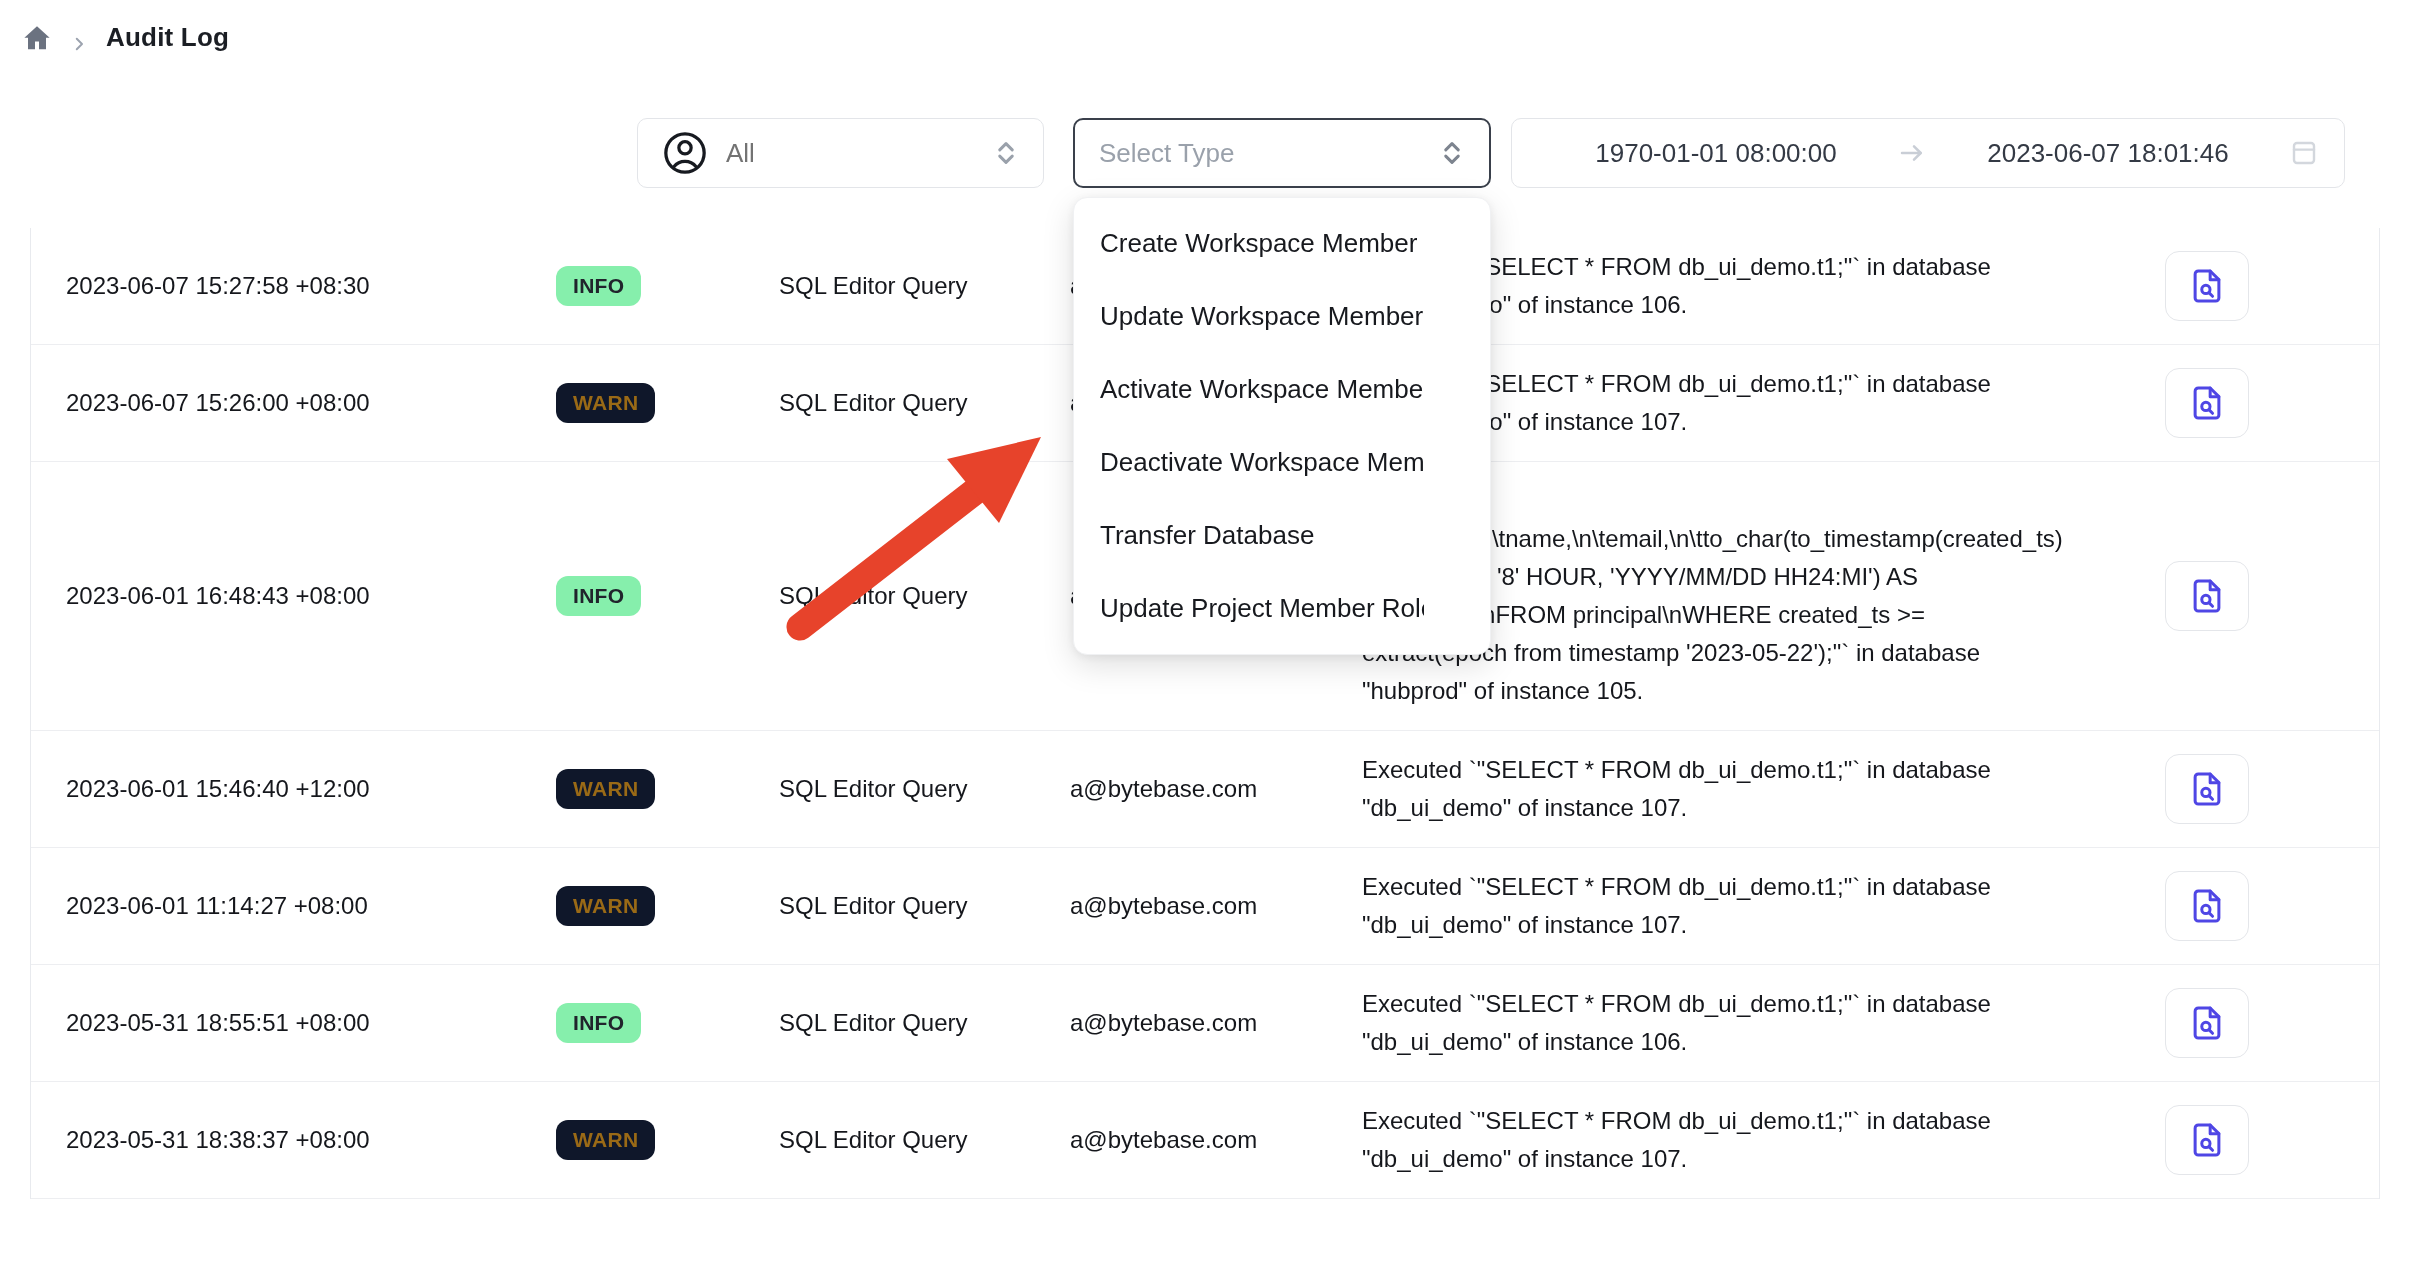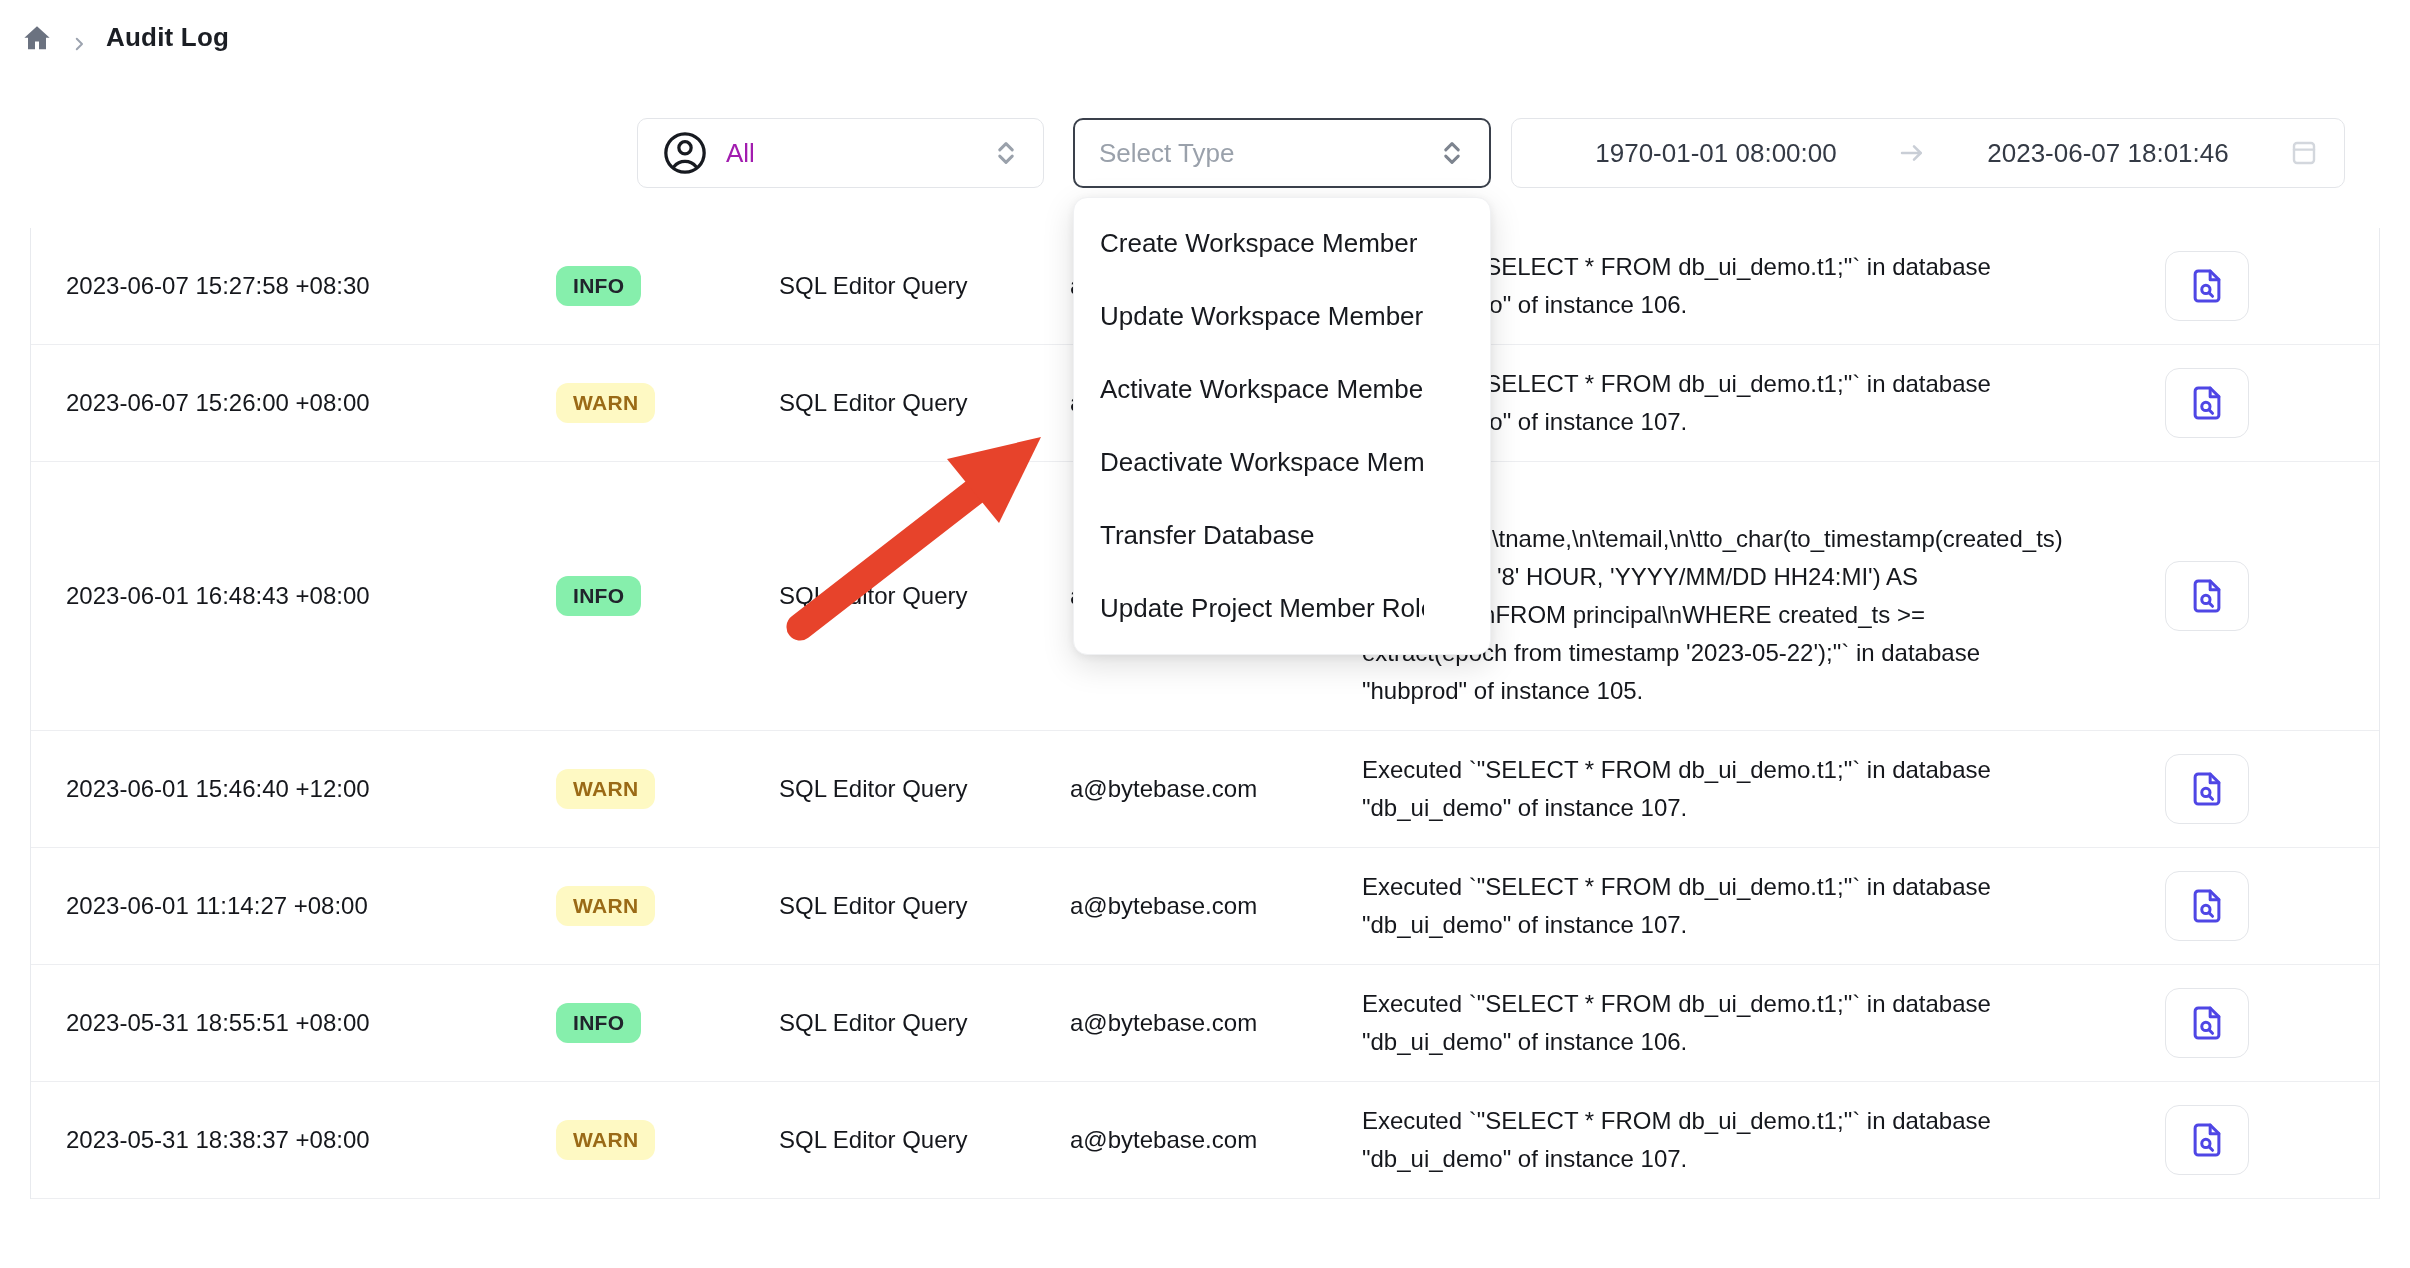--- a/index.html
+++ b/index.html
@@ -12,21 +12,21 @@
   .bc-title{font-size:26px;font-weight:600;color:#1b1e24;letter-spacing:.2px;}
   .icon{display:inline-flex;align-items:center;justify-content:center;}
   
   .filters{position:absolute;top:118px;left:0;width:2410px;height:70px;}
   .select{
     position:absolute;top:0;height:70px;box-sizing:border-box;display:flex;align-items:center;
     border:1.5px solid #e3e5e9;border-radius:10px;background:#fff;padding:0 22px 0 24px;cursor:pointer;
   }
   .actor-select{left:637px;width:407px;gap:18px;}
   .type-select{left:1073px;width:418px;border:2.5px solid #3a404b;}
-  .sel-text{font-size:26px;color:#a21caf;flex:1;}
+  .sel-text{font-size:26px;color:#737373;flex:1;}
   .placeholder{color:#9aa1ab;}
   .daterange{
     position:absolute;left:1511px;top:0;width:834px;height:70px;box-sizing:border-box;
     border:1.5px solid #e3e5e9;border-radius:10px;display:flex;align-items:center;
     padding:0 24px;cursor:pointer;background:#fff;
   }
   .date{font-size:26px;color:#343a45;flex:1;text-align:center;white-space:nowrap;}
   
   .table{
     position:absolute;left:30px;top:228px;width:2350px;box-sizing:border-box;
@@ -40,21 +40,21 @@
   .th{white-space:nowrap;overflow:hidden;}
   .th-payload{text-align:right;padding-right:105px;}
   .trow{border-bottom:1px solid #edeef1;padding-top:20px;padding-bottom:20px;}
   .cell{font-size:24px;color:#15171c;}
   .c-comment{line-height:38px;overflow-wrap:anywhere;word-wrap:break-word;padding-right:6px;}
   .c-payload{display:flex;justify-content:flex-end;padding-right:130px;}
   .badge{
     display:inline-block;padding:8px 17px;border-radius:12px;font-size:21px;font-weight:700;letter-spacing:.3px;
   }
   .badge-INFO{background:#86efac;color:#20242c;}
-  .badge-WARN{background:#fef9c3;color:#9a6a16;}
+  .badge-WARN{background:#0f172a;color:#9a6a16;}
   .payload-btn{
     width:84px;height:70px;background:#fff;border:1.5px solid #e4e6ea;border-radius:14px;
     display:flex;align-items:center;justify-content:center;cursor:pointer;padding:0;
   }
   
   .dropdown{
     position:absolute;left:1073px;top:197px;width:418px;box-sizing:border-box;z-index:30;
     background:#fff;border:1px solid #f0f1f3;border-radius:14px;padding:9px 0;
     box-shadow:0 10px 32px rgba(0,0,0,.13),0 2px 8px rgba(0,0,0,.06);
   }

